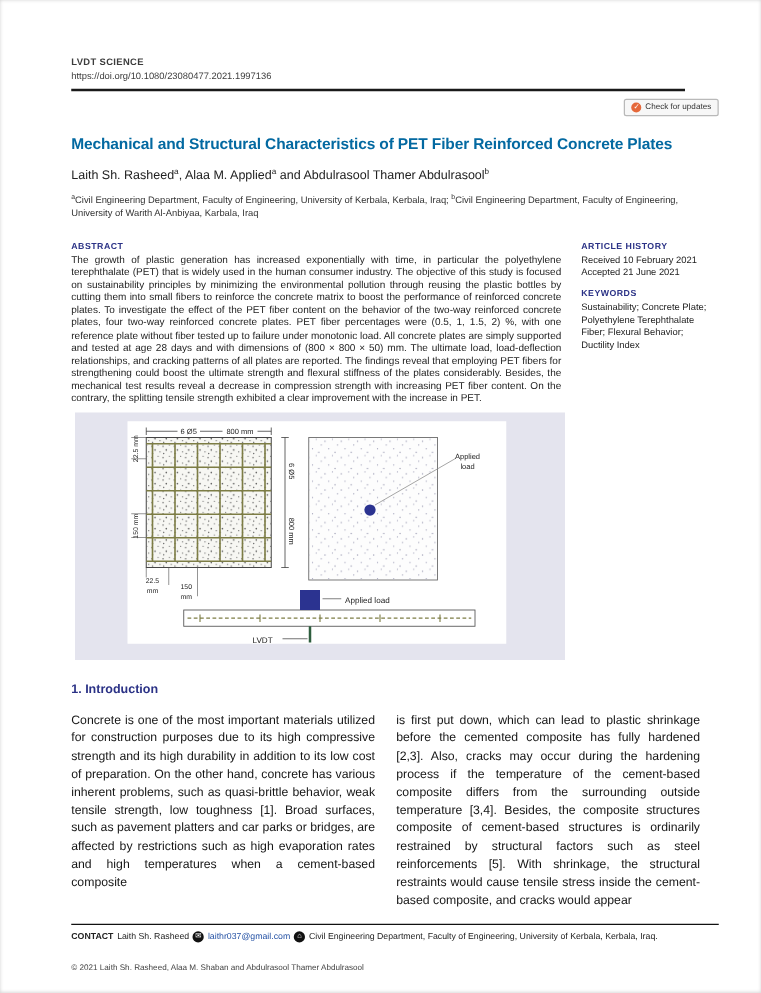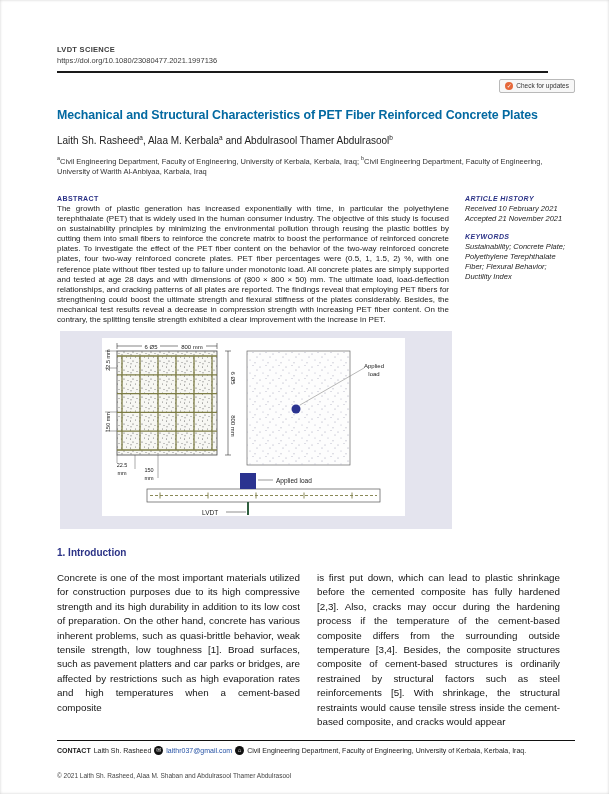--- a/index.html
+++ b/index.html
@@ -32,21 +32,21 @@
   .affils{margin-top:9px;font-size:7.5px;color:#333;line-height:1.45;width:512px;}
   .affils sup{font-size:5.5px;}
 
   
   .abs-row{display:flex;gap:16px;margin-top:17px;justify-content:center;}
   .abs-col{width:392px;}
   .side-col{width:110px;}
   .mini-label{font-size:7px;font-weight:bold;color:#2b3286;letter-spacing:.4px;margin-bottom:2px;}
   .abs-text{font-size:8px;line-height:1.26;text-align:justify;color:#1d1d1d;}
   .side-text{font-size:7.5px;line-height:1.32;color:#1d1d1d;}
-  .side-block{margin-bottom:9px;font-style:italic;}
+  .side-block{margin-bottom:9px;}
 
   
   .fig-box{margin-top:6px;margin-left:3px;width:392px;background:#e4e4ee;
     padding:7px 0 13px 0;}
   .fig-panel{margin-left:42px;width:303px;height:178px;background:#ffffff;}
   .fig-panel svg{display:block;}
 
   
   .intro-h{margin-top:18px;font-size:10px;font-weight:bold;color:#2b3286;}
   .cols{display:flex;gap:17px;margin-top:13px;}
@@ -77,34 +77,34 @@
 
   <div class="badge-row">
     <span class="crossmark">
       <span class="cm-circle">✓</span>
       <span>Check for updates</span>
     </span>
   </div>
 
   <div class="title">Mechanical and Structural Characteristics of PET Fiber Reinforced Concrete Plates</div>
 
-  <div class="authors"><span>Laith Sh. Rasheed</span><sup>a</sup><span>, </span><span>Alaa M. Kerbala</span><sup>a</sup><span> and </span><span>Abdulrasool Thamer Abdulrasool</span><sup>b</sup></div>
+  <div class="authors"><span>Laith Sh. Rasheed</span><sup>a</sup><span>, </span><span>Alaa M. Applied</span><sup>a</sup><span> and </span><span>Abdulrasool Thamer Abdulrasool</span><sup>b</sup></div>
 
   <div class="affils"><sup>a</sup><span>Civil Engineering Department, Faculty of Engineering, University of Kerbala, Kerbala, Iraq; </span><sup>b</sup><span>Civil Engineering Department, Faculty of Engineering, University of Warith Al-Anbiyaa, Karbala, Iraq</span></div>
 
   <div class="abs-row">
     <div class="abs-col">
       <div class="mini-label">ABSTRACT</div>
       <div class="abs-text">The growth of plastic generation has increased exponentially with time, in particular the polyethylene terephthalate (PET) that is widely used in the human consumer industry. The objective of this study is focused on sustainability principles by minimizing the environmental pollution through reusing the plastic bottles by cutting them into small fibers to reinforce the concrete matrix to boost the performance of reinforced concrete plates. To investigate the effect of the PET fiber content on the behavior of the two-way reinforced concrete plates, four two-way reinforced concrete plates. PET fiber percentages were (0.5, 1, 1.5, 2) %, with one reference plate without fiber tested up to failure under monotonic load. All concrete plates are simply supported and tested at age 28 days and with dimensions of (800 × 800 × 50) mm. The ultimate load, load-deflection relationships, and cracking patterns of all plates are reported. The findings reveal that employing PET fibers for strengthening could boost the ultimate strength and flexural stiffness of the plates considerably. Besides, the mechanical test results reveal a decrease in compression strength with increasing PET fiber content. On the contrary, the splitting tensile strength exhibited a clear improvement with the increase in PET.</div>
     </div>
     <div class="side-col">
       <div class="side-block">
         <div class="mini-label">ARTICLE HISTORY</div>
         <div class="side-text">Received 10 February 2021</div>
-        <div class="side-text">Accepted 21 November 2021</div>
+        <div class="side-text">Accepted 21 June 2021</div>
       </div>
       <div class="side-block">
         <div class="mini-label">KEYWORDS</div>
         <div class="side-text">Sustainability; Concrete Plate; Polyethylene Terephthalate Fiber; Flexural Behavior; Ductility Index</div>
       </div>
     </div>
   </div>
 
   <div class="fig-box">
     <div class="fig-panel">

